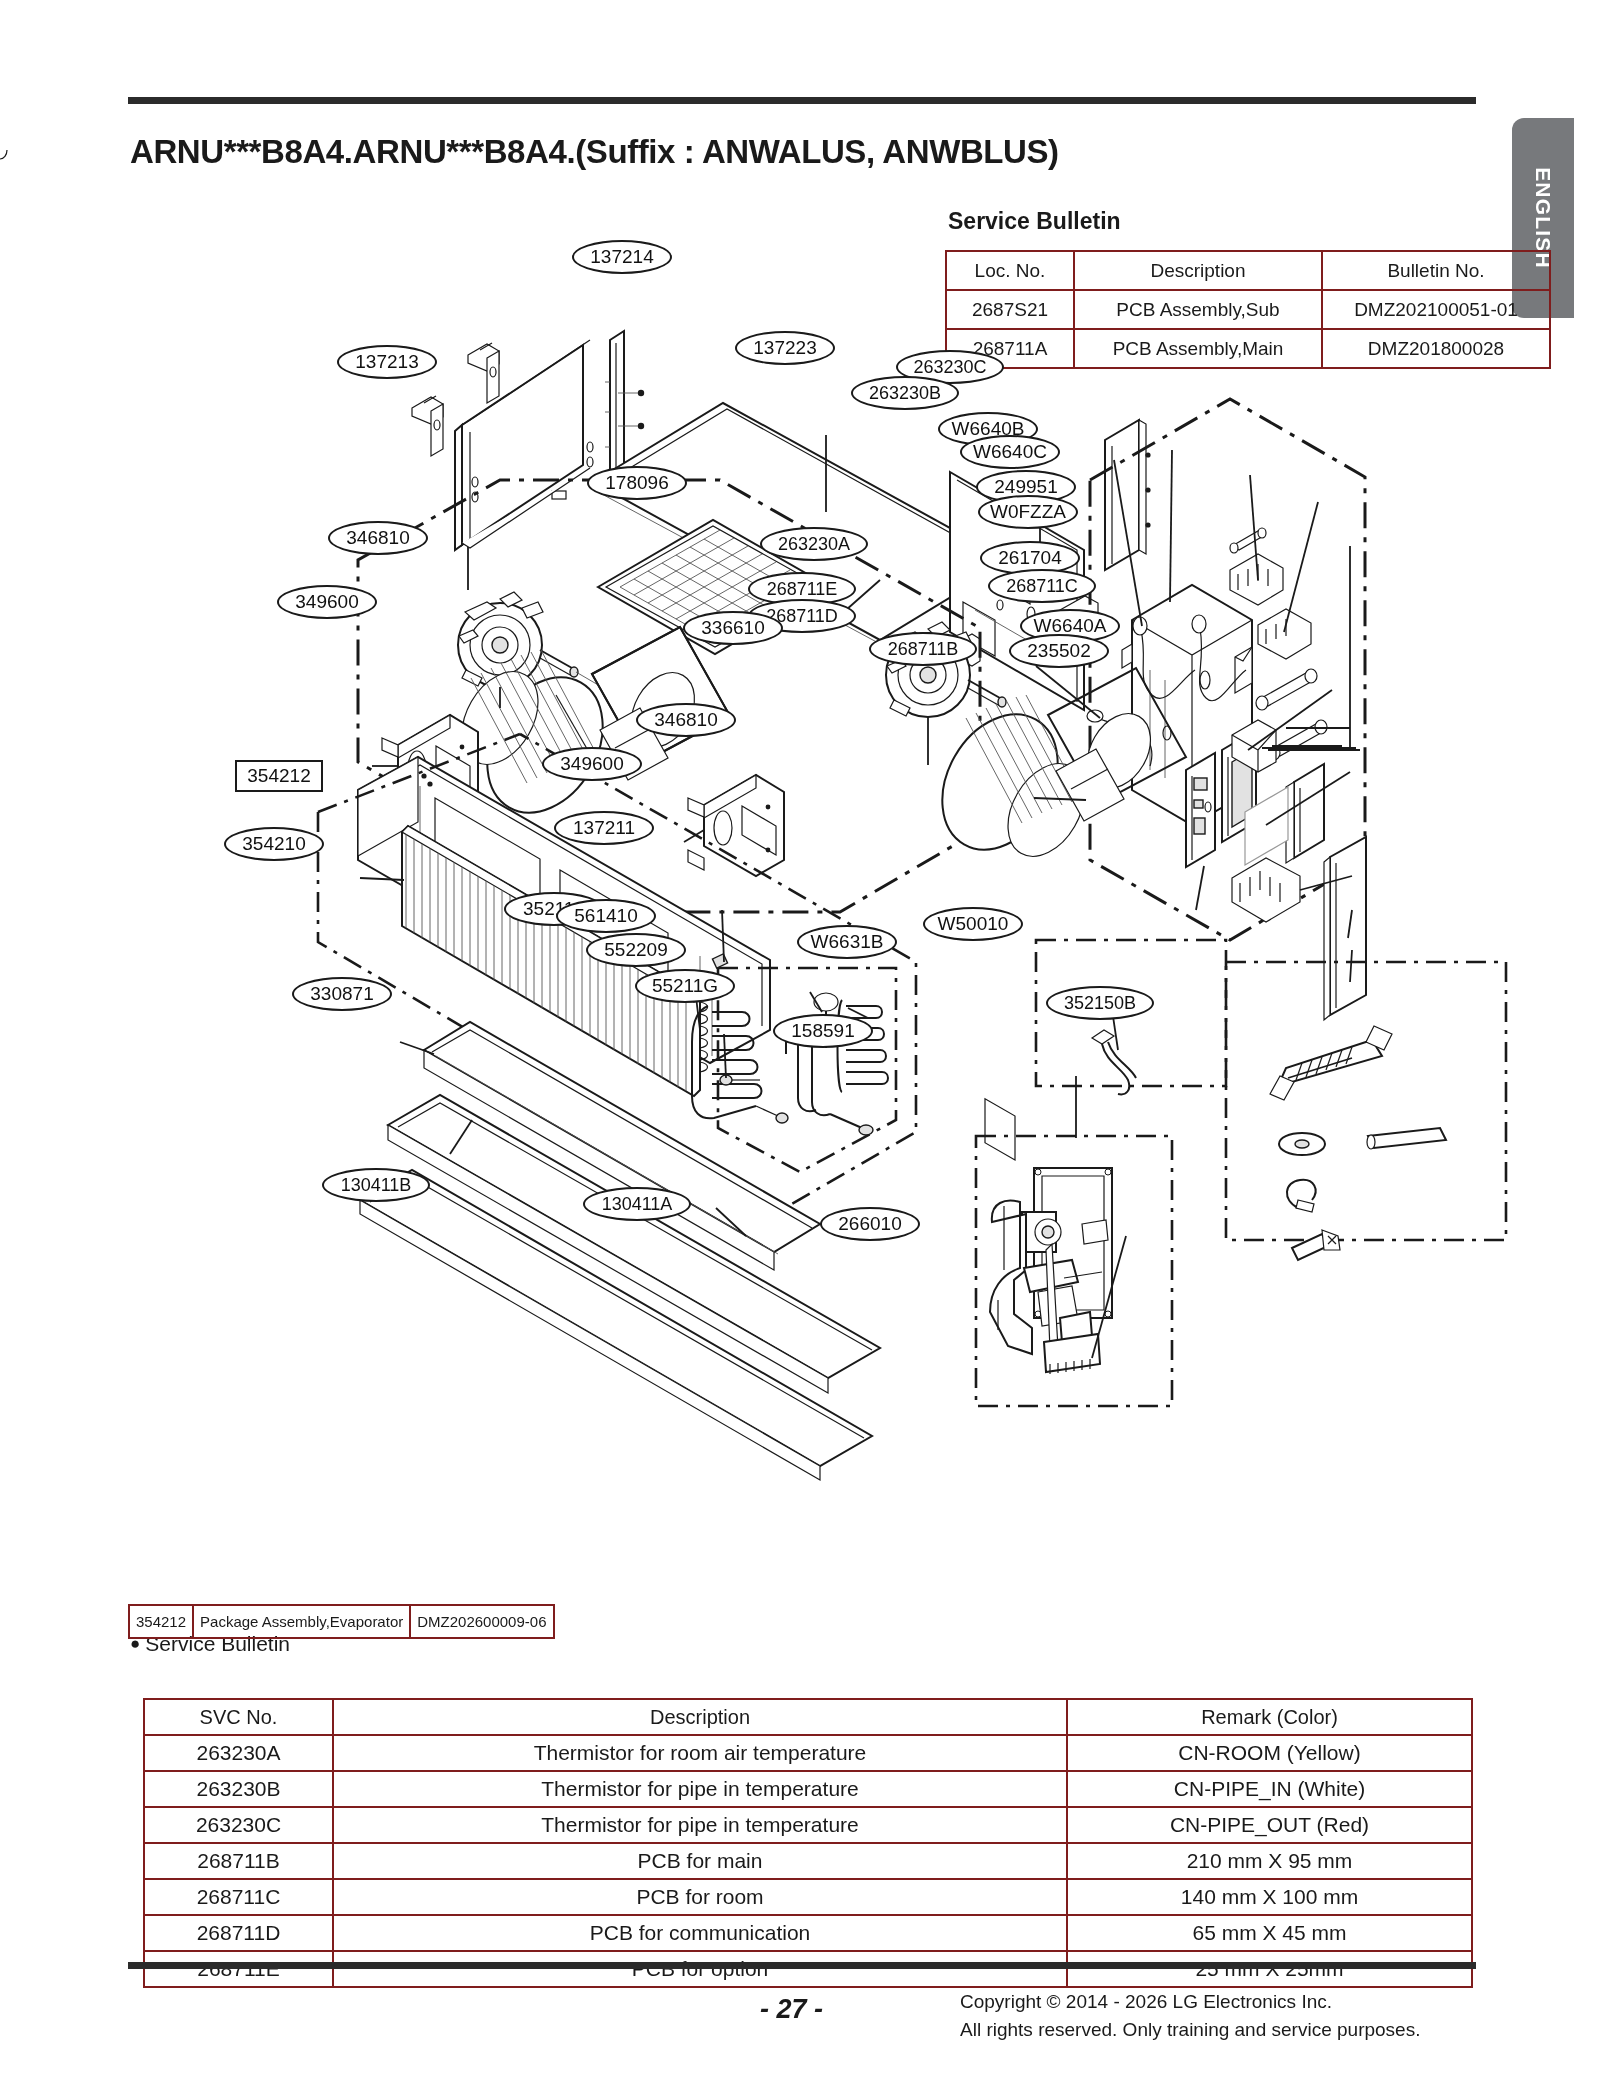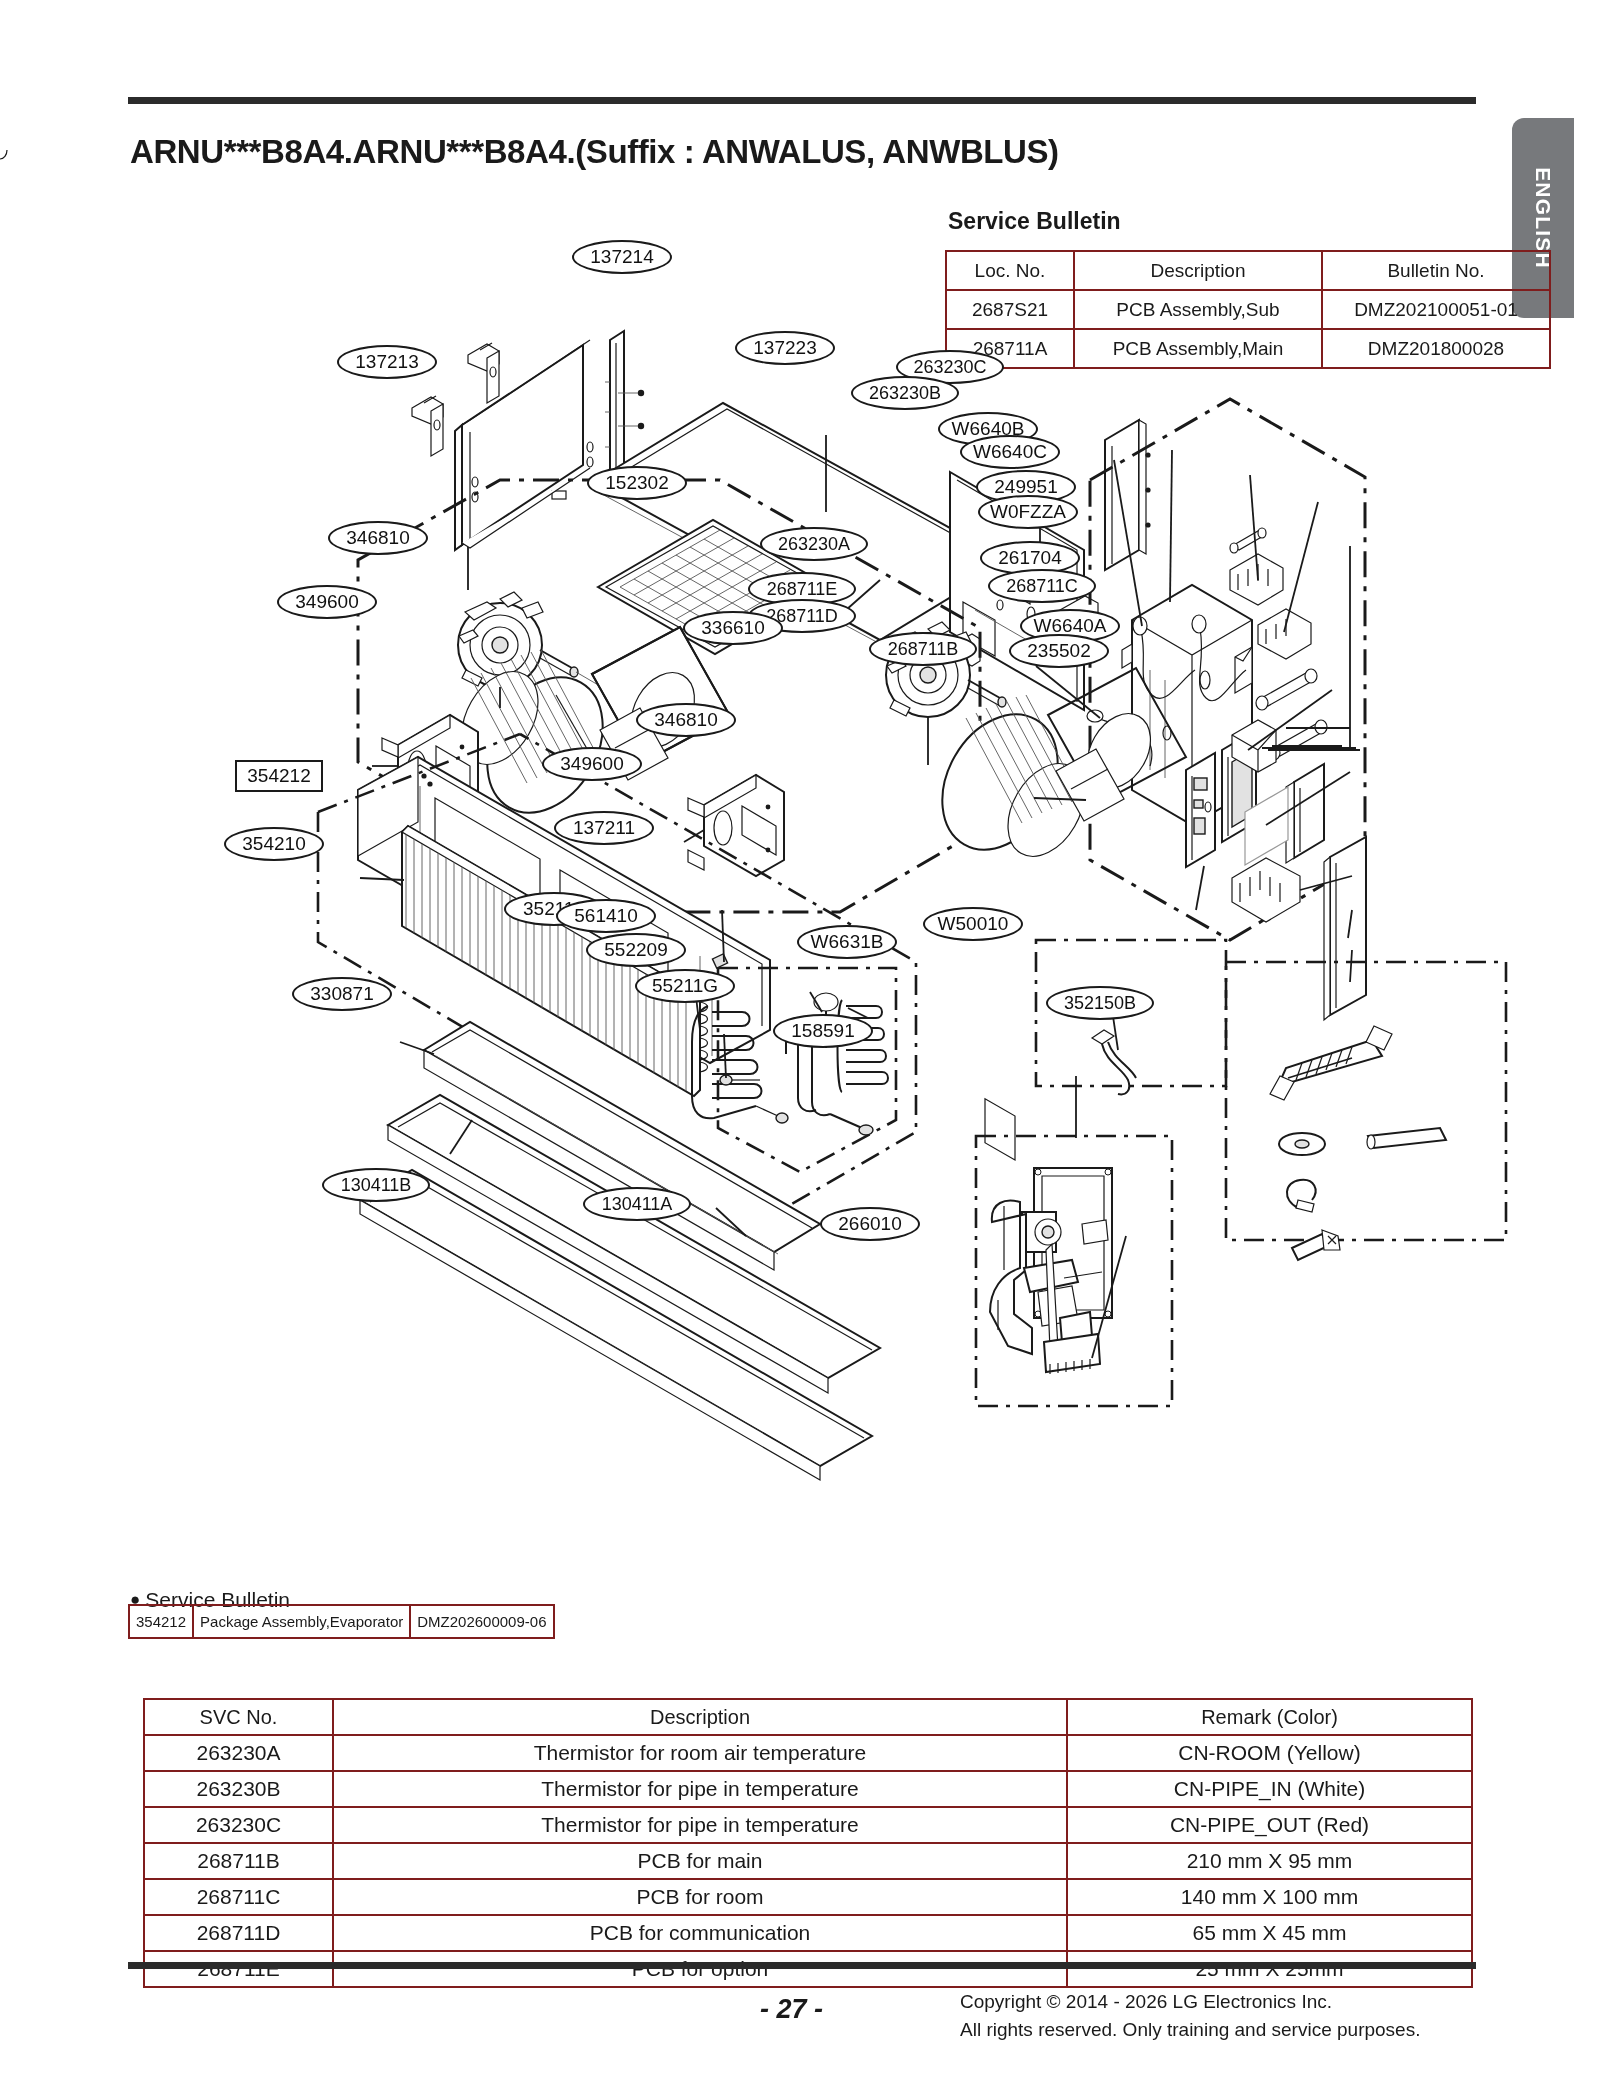--- a/index.html
+++ b/index.html
@@ -37,21 +37,21 @@
   table.grid td,table.grid th{
     border:2px solid #7f1d1d;text-align:center;font-weight:normal;
   }
   .sb-top{position:absolute;left:945px;top:250px;}
   .sb-top td{height:37px;font-size:19px;padding:0 8px;}
   .sb-top .c1{width:110px;}
   .sb-top .c2{width:230px;}
   .sb-top .c3{width:210px;}
 
   
-  .sb2-label{position:absolute;left:130px;top:1588px;font-size:21px;}
+  .sb2-label{position:absolute;left:130px;top:1632px;font-size:21px;}
   .sb2-label .bullet{font-size:17px;vertical-align:2px;margin-right:5px;}
   .sb-bot{position:absolute;left:128px;top:1604px;}
   .sb-bot td{height:31px;font-size:15px;padding:0 6px;}
   .sb-bot .b1{width:72px;}
   .sb-bot .b2{width:232px;}
   .sb-bot .b3{width:148px;}
 
   
   .svc{position:absolute;left:143px;top:1698px;width:1330px;}
   .svc td{height:32px;font-size:21px;}
@@ -640,21 +640,21 @@
       <div style="position: absolute; left: 337px; top: 195px; width: 96px; height: 30px; display: flex; align-items: center; justify-content: center; background: rgb(255, 255, 255); border: 2px solid rgb(26, 26, 26); border-radius: 50%; font-family: &quot;Liberation Sans&quot;, sans-serif; font-size: 19px; color: rgb(17, 17, 17); white-space: nowrap;">
         <span>137213</span>
       </div>
       <div style="position: absolute; left: 572px; top: 90px; width: 96px; height: 30px; display: flex; align-items: center; justify-content: center; background: rgb(255, 255, 255); border: 2px solid rgb(26, 26, 26); border-radius: 50%; font-family: &quot;Liberation Sans&quot;, sans-serif; font-size: 19px; color: rgb(17, 17, 17); white-space: nowrap;">
         <span>137214</span>
       </div>
       <div style="position: absolute; left: 735px; top: 181px; width: 96px; height: 30px; display: flex; align-items: center; justify-content: center; background: rgb(255, 255, 255); border: 2px solid rgb(26, 26, 26); border-radius: 50%; font-family: &quot;Liberation Sans&quot;, sans-serif; font-size: 19px; color: rgb(17, 17, 17); white-space: nowrap;">
         <span>137223</span>
       </div>
       <div style="position: absolute; left: 587px; top: 316px; width: 96px; height: 30px; display: flex; align-items: center; justify-content: center; background: rgb(255, 255, 255); border: 2px solid rgb(26, 26, 26); border-radius: 50%; font-family: &quot;Liberation Sans&quot;, sans-serif; font-size: 19px; color: rgb(17, 17, 17); white-space: nowrap;">
-        <span>152302</span>
+        <span>178096</span>
       </div>
       <div style="position: absolute; left: 896px; top: 200px; width: 104px; height: 30px; display: flex; align-items: center; justify-content: center; background: rgb(255, 255, 255); border: 2px solid rgb(26, 26, 26); border-radius: 50%; font-family: &quot;Liberation Sans&quot;, sans-serif; font-size: 18px; color: rgb(17, 17, 17); white-space: nowrap;">
         <span>263230C</span>
       </div>
       <div style="position: absolute; left: 851px; top: 226px; width: 104px; height: 30px; display: flex; align-items: center; justify-content: center; background: rgb(255, 255, 255); border: 2px solid rgb(26, 26, 26); border-radius: 50%; font-family: &quot;Liberation Sans&quot;, sans-serif; font-size: 18px; color: rgb(17, 17, 17); white-space: nowrap;">
         <span>263230B</span>
       </div>
       <div style="position: absolute; left: 938px; top: 262px; width: 96px; height: 30px; display: flex; align-items: center; justify-content: center; background: rgb(255, 255, 255); border: 2px solid rgb(26, 26, 26); border-radius: 50%; font-family: &quot;Liberation Sans&quot;, sans-serif; font-size: 19px; color: rgb(17, 17, 17); white-space: nowrap;">
         <span>W6640B</span>
       </div>

